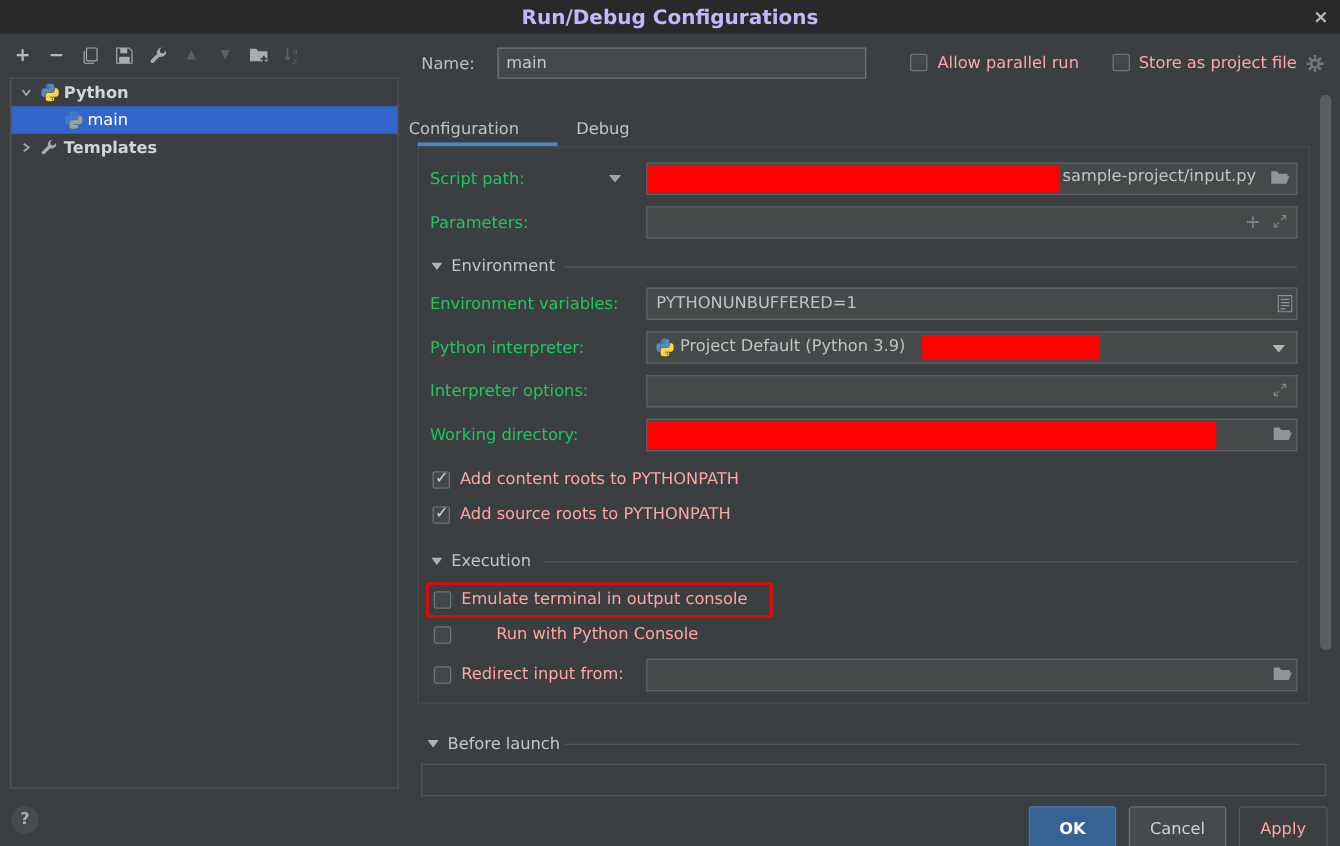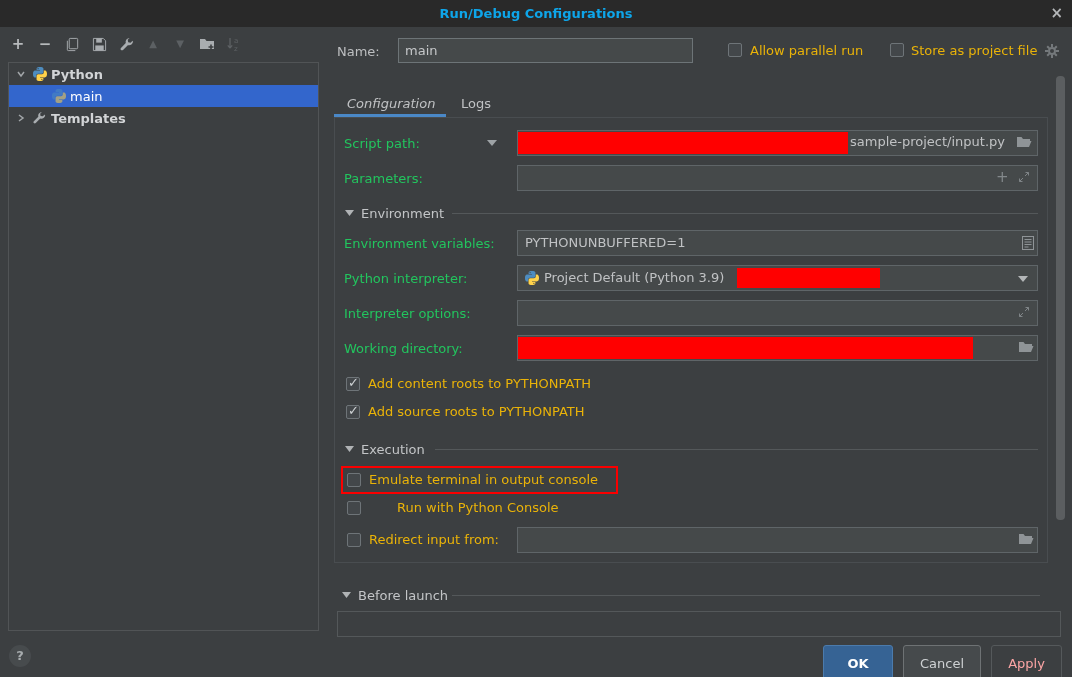--- a/index.html
+++ b/index.html
@@ -4,21 +4,21 @@
 <style>
   html,body{margin:0;padding:0;}
   body{
     width:1072px;height:677px;position:relative;overflow:hidden;
     background:#3c3f41;color:#bdbfc1;
     font-family:"DejaVu Sans","Liberation Sans",sans-serif;font-size:13px;
   }
   
   .titlebar{position:absolute;left:0;top:0;width:1072px;height:27px;background:#292929;
     display:flex;align-items:center;justify-content:center;}
-  .titlebar .title{font-weight:bold;color:#0ea5e9;font-size:13px;}
+  .titlebar .title{font-weight:bold;color:#c4b5fd;font-size:16px;}
   .close-btn{position:absolute;right:9px;top:4px;color:#b4b7b9;font-size:15px;font-weight:bold;cursor:default;}
   
   .toolbar{position:absolute;left:10px;top:36px;display:flex;gap:11px;align-items:center;}
   .tbi{width:16px;height:16px;display:flex;align-items:center;justify-content:center;}
   .glyph-en{color:#b7babc;font-size:15px;font-weight:bold;line-height:16px;}
   .glyph-dis{color:#5c6063;font-size:10px;line-height:16px;}
   
   .treepanel{position:absolute;left:8px;top:62px;width:311px;height:569px;border:1px solid #515456;box-sizing:border-box;}
   .trow{position:absolute;left:0;width:309px;height:22px;display:flex;align-items:center;}
   .trow .lbl-b{font-weight:bold;color:#d2d4d6;}
@@ -30,21 +30,21 @@
   .help-btn{position:absolute;left:9px;top:645px;width:22px;height:22px;border-radius:50%;
     background:#474b4d;color:#a8adaf;font-weight:bold;font-size:13px;text-align:center;line-height:22px;}
   
   .name-label{position:absolute;left:337px;top:44px;}
   .name-input{position:absolute;left:398px;top:38px;width:295px;height:25px;background:#45494a;
     border:1px solid #6d7477;box-sizing:border-box;color:#c5c7c9;font-size:13px;
     font-family:"DejaVu Sans","Liberation Sans",sans-serif;padding:0 6px;outline:none;}
   .cb{position:absolute;width:14px;height:14px;background:#43474a;border:1px solid #6e7478;
     border-radius:2px;box-sizing:border-box;}
   .cb .tick{position:absolute;left:1px;top:-3px;color:#ced2d4;font-size:13px;}
-  .cblabel{position:absolute;color:#eab308;white-space:nowrap;}
+  .cblabel{position:absolute;color:#fca5a5;white-space:nowrap;}
   
   .tab{position:absolute;top:96px;color:#c0c2c4;}
   .tab-underline{position:absolute;left:334px;top:114px;width:112px;height:3px;background:#4a88c7;}
   
   .pane{position:absolute;left:334px;top:117px;width:714px;height:446px;border:1px solid #494d50;box-sizing:border-box;}
   
   .flabel{position:absolute;left:344px;white-space:nowrap;color:#22c55e;}
   .field{position:absolute;left:517px;width:521px;height:26px;background:#45494a;
     border:1px solid #5f6568;box-sizing:border-box;}
   .fieldtext{position:absolute;color:#c0c2c4;white-space:nowrap;}
@@ -182,22 +182,22 @@
 <span class="cblabel" style="left:911px;top:43px;">Store as project file</span>
 <span style="position:absolute;left:1045px;top:44px;">
   <svg width="14" height="14" viewBox="0 0 14 14">
       <g stroke="#75797c" stroke-width="2" fill="none">
         <circle cx="7" cy="7" r="3"></circle>
         <path d="M7 0v3M7 11v3M0 7h3M11 7h3M2.2 2.2l2 2M9.8 9.8l2 2M11.8 2.2l-2 2M4.2 9.8l-2 2"></path>
       </g>
     </svg>
 </span>
 
-<span class="tab" style="left:347px;font-style:italic;">Configuration</span>
-<span class="tab" style="left:461px;">Logs</span>
+<span class="tab" style="left:327px;">Configuration</span>
+<span class="tab" style="left:461px;">Debug</span>
 <div class="tab-underline"></div>
 
 <div class="pane"></div>
 
 <span class="flabel" style="top:136px;">Script path:</span>
 <span style="position:absolute;left:487px;top:140px;">
   <svg width="10" height="6" viewBox="0 0 10 6">
       <polygon points="0,0 10,0 5,6" fill="#9ea3a6"></polygon>
     </svg>
 </span>

